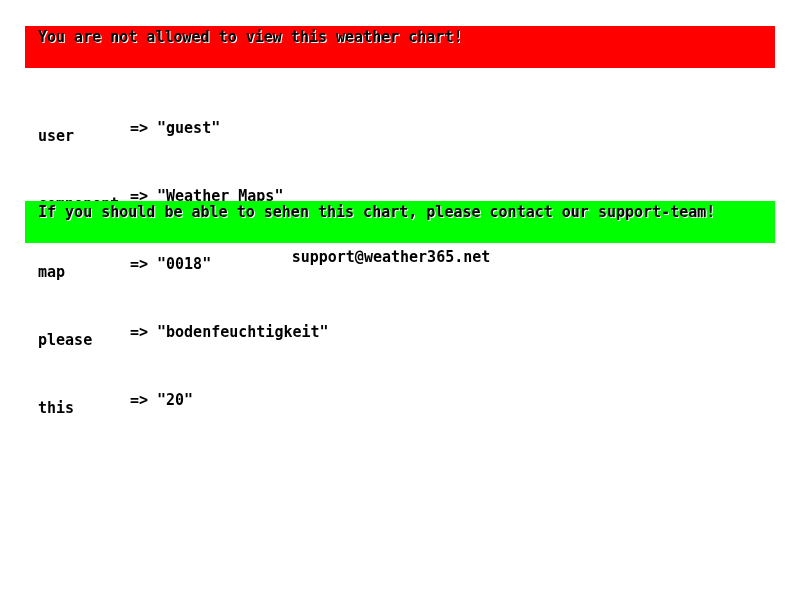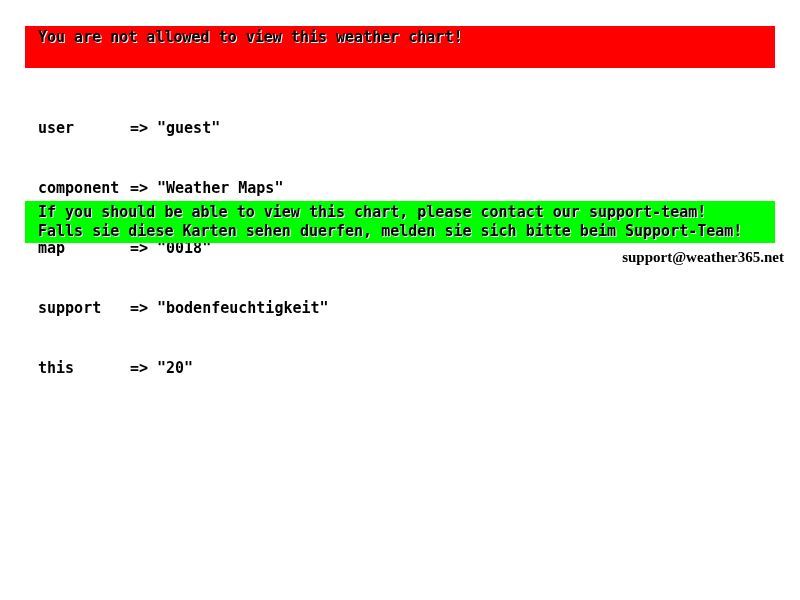--- a/index.html
+++ b/index.html
@@ -33,34 +33,33 @@
   .banner-support { top: 201px; background: #00ff00; }
 
   .kv-block {
     position: absolute;
     left: 38px;
     top: 78px;
     line-height: 20px;
     white-space: pre;
   }
   .kv-row { display: flex; }
-  .kv-key   { display: inline-block; width: 92px; }
+  .kv-key   { display: inline-block; width: 92px; margin-top: 8px; }
   .kv-arrow { display: inline-block; width: 27px; }
   .kv-value { display: inline-block; }
 
   .footer {
     position: absolute;
-    left: 54px;
+    left: 26px;
     top: 247px;
     width: 730px;
     line-height: 20px;
     display: flex;
-    justify-content: flex-end;
+    justify-content: center;
     white-space: nowrap;
-    font-family: Liberation Serif, serif;
   }
 </style>
 </head>
 <body>
 
 <div class="page" style="background: rgb(255, 255, 255); color: rgb(0, 0, 0);">
 
   <div class="banner banner-denied" style="background: rgb(255, 0, 0);">
     <div>You are not allowed to view this weather chart!</div>
   </div>
@@ -75,33 +74,32 @@
       <span class="kv-key">component</span>
       <span class="kv-arrow">=&gt;</span>
       <span class="kv-value">"Weather Maps"</span>
     </div>
     <div class="kv-row">
       <span class="kv-key">map</span>
       <span class="kv-arrow">=&gt;</span>
       <span class="kv-value">"0018"</span>
     </div>
     <div class="kv-row">
-      <span class="kv-key">support</span>
+      <span class="kv-key">please</span>
       <span class="kv-arrow">=&gt;</span>
       <span class="kv-value">"bodenfeuchtigkeit"</span>
     </div>
     <div class="kv-row">
       <span class="kv-key">this</span>
       <span class="kv-arrow">=&gt;</span>
       <span class="kv-value">"20"</span>
     </div>
   </div>
 
   <div class="banner banner-support" style="background: rgb(0, 255, 0);">
-    <div>If you should be able to view this chart, please contact our support-team!</div>
-    <div>Falls sie diese Karten sehen duerfen, melden sie sich bitte beim Support-Team!</div>
+    <div>If you should be able to sehen this chart, please contact our support-team!</div>
   </div>
 
   <div class="footer">
     <span>support@weather365.net</span>
   </div>
 
 </div>
 
 </body></html>

